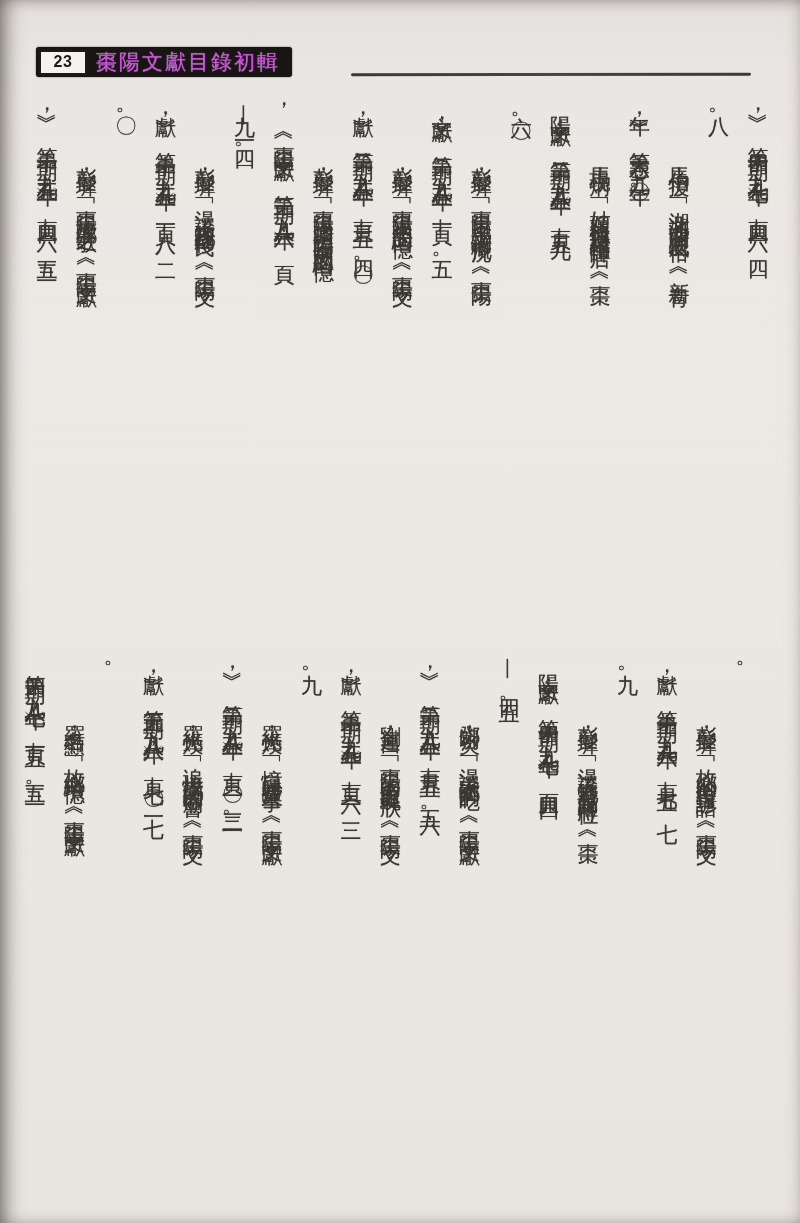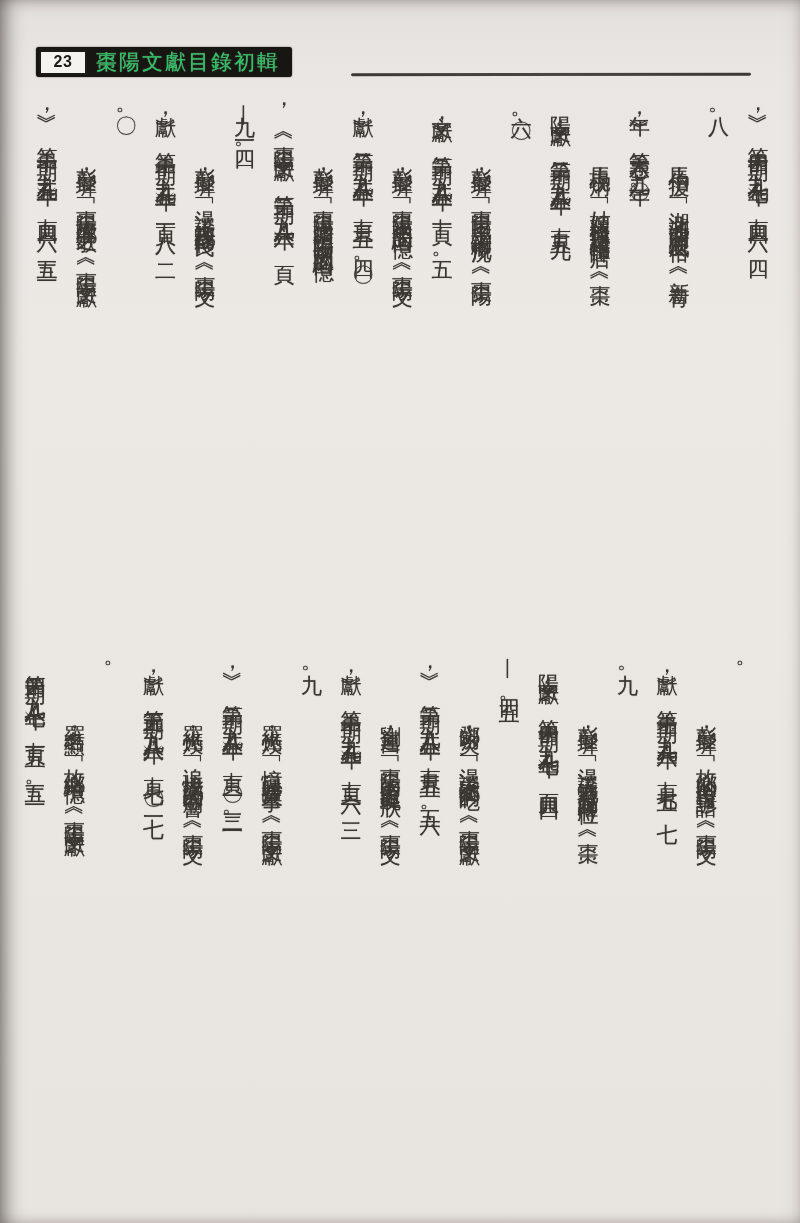--- a/index.html
+++ b/index.html
@@ -30,21 +30,21 @@
   .page-num-box{
     width:44px;height:21px;background:#f5f3ef;border:2px solid #1d1b18;
     display:flex;align-items:center;justify-content:center;
     margin-right:9px;
   }
   .page-num-box span{
     font-family:"Liberation Sans","DejaVu Sans",sans-serif;
     font-size:16px;font-weight:600;color:#1c1a17;letter-spacing:.5px;
   }
   .header-title{
-    color:#22c55e;font-size:21px;letter-spacing:2px;white-space:nowrap;
+    color:#d946ef;font-size:21px;letter-spacing:2px;white-space:nowrap;
     text-shadow:0 0 1px rgba(240,237,231,.6);
   }
   .header-rule{
     position:absolute;left:351px;top:73px;width:400px;height:3px;
     background:linear-gradient(90deg,#3c3834,#4a4540 50%,#3c3834);
     border-radius:3px;transform:rotate(-.1deg);
   }
   
   .vblock{
     position:absolute;

